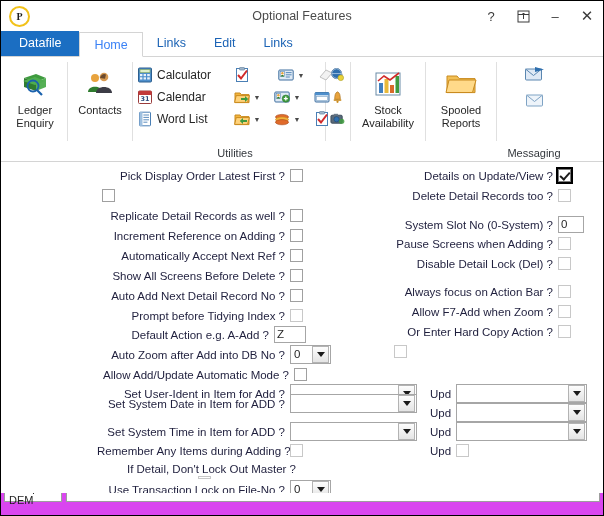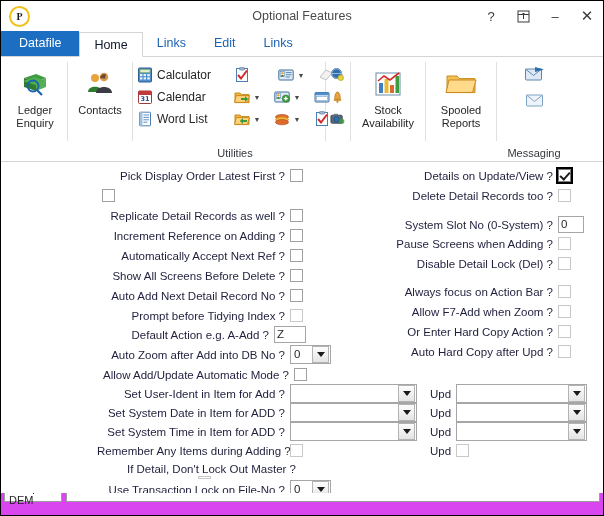--- a/index.html
+++ b/index.html
@@ -43,21 +43,21 @@
     background:#ffffff;border-bottom:1px solid #d4d4d4;position:relative;
   }
   .tab{
     height:25px;line-height:25px;padding:0 14px;font-size:12.5px;
     color:#1b63b5;box-sizing:border-box;cursor:default;white-space:nowrap;
   }
   .tab.datafile{
     background:#1b6ec2;color:#ffffff;padding:0 18px;font-weight:normal;
   }
   .tab.active{
-    background:#ffffff;color:#0f172a;
+    background:#ffffff;color:#3b82f6;
     border-left:1px solid #d4d4d4;border-right:1px solid #d4d4d4;
     border-top:1px solid #d4d4d4;border-bottom:1px solid #fff;
     margin-bottom:-1px;
   }
   
   .ribbon{
     flex:0 0 105px;height:105px;background:#ffffff;
     border-bottom:1px solid #d4d4d4;display:flex;position:relative;
     padding-left:2px;box-sizing:border-box;
   }
@@ -534,21 +534,21 @@
       <div class="cbox" style="margin-left:5px"></div>
     </div>
 
     <div class="frow" style="left:96px;top:222px;height:19px;width:330px;">
       <div class="flabel" style="width:188px">Set User-Ident in Item for Add ?</div>
       <div class="combo" style="margin-left:5px;width:127px">
         <div class="val"></div>
         <div class="arw"></div>
       </div>
     </div>
-    <div class="frow" style="left:96px;top:241px;height:19px;width:330px;">
+    <div class="frow" style="left:96px;top:232px;height:19px;width:330px;">
       <div class="flabel" style="width:188px">Set System Date in Item for ADD ?</div>
       <div class="combo" style="margin-left:5px;width:127px">
         <div class="val"></div>
         <div class="arw"></div>
       </div>
     </div>
     <div class="frow" style="left:96px;top:260px;height:19px;width:330px;">
       <div class="flabel" style="width:188px">Set System Time in Item for ADD ?</div>
       <div class="combo" style="margin-left:5px;width:127px">
         <div class="val"></div>
@@ -597,21 +597,20 @@
     </div>
     <div class="frow" style="left:388px;top:141px;width:190px;">
       <div class="flabel" style="width:164px">Allow F7-Add when Zoom ?</div>
       <div class="cbox dim" style="margin-left:5px"></div>
     </div>
     <div class="frow" style="left:388px;top:161px;width:190px;">
       <div class="flabel" style="width:164px">Or Enter Hard Copy Action ?</div>
       <div class="cbox dim" style="margin-left:5px"></div>
     </div>
     <div class="frow" style="left:388px;top:181px;width:190px;">
-      <div class="flabel" style="width:164px">Auto Hard Copy after Upd ?</div>
       <div class="cbox dim" style="margin-left:5px"></div>
     </div>
 
     <div class="frow" style="left:429px;top:222px;height:19px;">
       <div class="updlbl" style="width:26px">Upd</div>
       <div class="combo" style="width:131px">
         <div class="val"></div>
         <div class="arw"></div>
       </div>
     </div>

